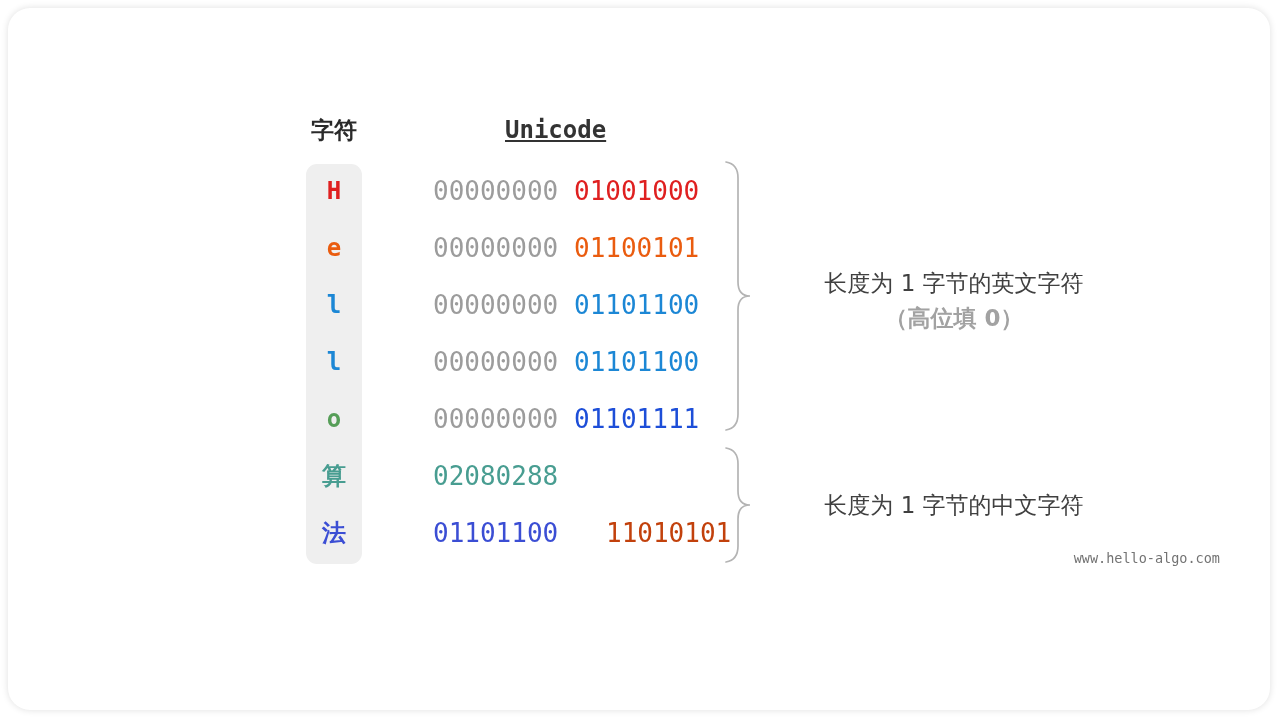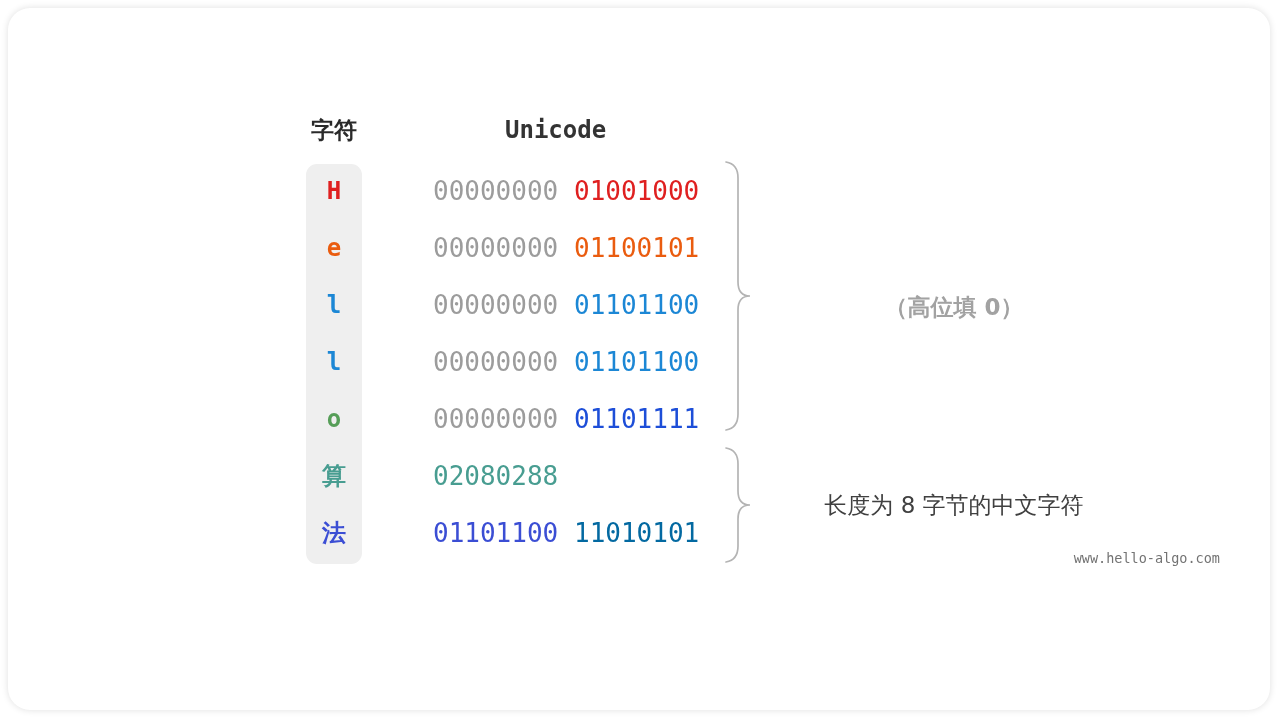--- a/index.html
+++ b/index.html
@@ -23,21 +23,21 @@
 
   
   .hdr-char {
     position: absolute; left: 306px; top: 115px; width: 56px; height: 30px;
     line-height: 30px; text-align: center;
     font-weight: 700; font-size: 23px; color: #2a2a2a;
   }
   .hdr-unicode {
     position: absolute; left: 505px; top: 115px; height: 30px; line-height: 30px;
     font-family: "DejaVu Sans Mono", monospace;
-    font-weight: 700; font-size: 24px; color: #333333;
+    font-weight: 700; font-size: 24px; color: #333333; text-decoration: underline;
   }
 
   
   .char-band {
     position: absolute; left: 306px; top: 164px; width: 56px; height: 400px;
     background: #efefef; border-radius: 11px;
   }
 
   
   .row { position: absolute; left: 0; width: 1280px; height: 30px; line-height: 30px; }
@@ -57,21 +57,21 @@
   .b2 { left: 574px; }
 
   
   .braces { position: absolute; left: 0; top: 0; width: 1280px; height: 720px; pointer-events: none; }
 
   
   .ann { position: absolute; left: 768px; width: 372px; text-align: center; }
   .ann-1 { top: 266px; }
   .ann-2 { top: 488px; }
   .ann-line1 { font-size: 23px; color: #404040; line-height: 34px; white-space: nowrap; }
-  .ann-line2 { font-size: 23px; color: #a2a2a2; font-weight: 700; line-height: 36px; white-space: nowrap; margin-top: 23px; }
+  .ann-line2 { font-size: 23px; color: #a2a2a2; font-weight: 700; line-height: 36px; white-space: nowrap; }
 
   
   .watermark {
     position: absolute; right: 60px; bottom: 26px;
     font-family: "DejaVu Sans Mono", monospace;
     font-size: 13.5px; color: #737373; margin-left: 28px;
   }
 </style>
 </head>
 <body>
@@ -109,32 +109,33 @@
       <span class="byte b1" style="color: rgb(156, 156, 156);">00000000</span>
       <span class="byte b2" style="color: #1d4ed8;">01101111</span>
     </div>
     <div class="row r5">
       <span class="char" style="color: rgb(72, 157, 145);">算</span>
       <span class="byte b1" style="color: rgb(72, 157, 145);">02080288</span>
     </div>
     <div class="row r6">
       <span class="char" style="color: rgb(59, 78, 212);">法</span>
       <span class="byte b1" style="color: rgb(59, 78, 212);">01101100</span>
-      <span class="byte b2" style="color: #0369a1;">11010101</span>
+      <span class="byte b2" style="color: #c2410c; margin-left: 32px;">11010101</span>
     </div>
 
     <svg class="braces" viewBox="0 0 1280 720" xmlns="http://www.w3.org/2000/svg">
       <path d="M726,162 Q738,164 738,178 L738,282 Q738,296 750,296 Q738,296 738,310 L738,414 Q738,428 726,430" fill="none" stroke="#b4b4b4" stroke-width="1.7" stroke-linecap="round"></path>
       <path d="M726,448 Q738,450 738,464 L738,491 Q738,505 750,505 Q738,505 738,519 L738,546 Q738,560 726,562" fill="none" stroke="#b4b4b4" stroke-width="1.7" stroke-linecap="round"></path>
     </svg>
 
     <div class="ann ann-1">
+      <div class="ann-line1">长度为 1 字节的英文字符</div>
       <div class="ann-line2">（高位填 0）</div>
     </div>
 
     <div class="ann ann-2">
-      <div class="ann-line1">长度为 8 字节的中文字符</div>
+      <div class="ann-line1">长度为 1 字节的中文字符</div>
     </div>
 
     <div class="watermark">www.hello-algo.com</div>
 
   </div>
 </div>
 
 </body></html>

